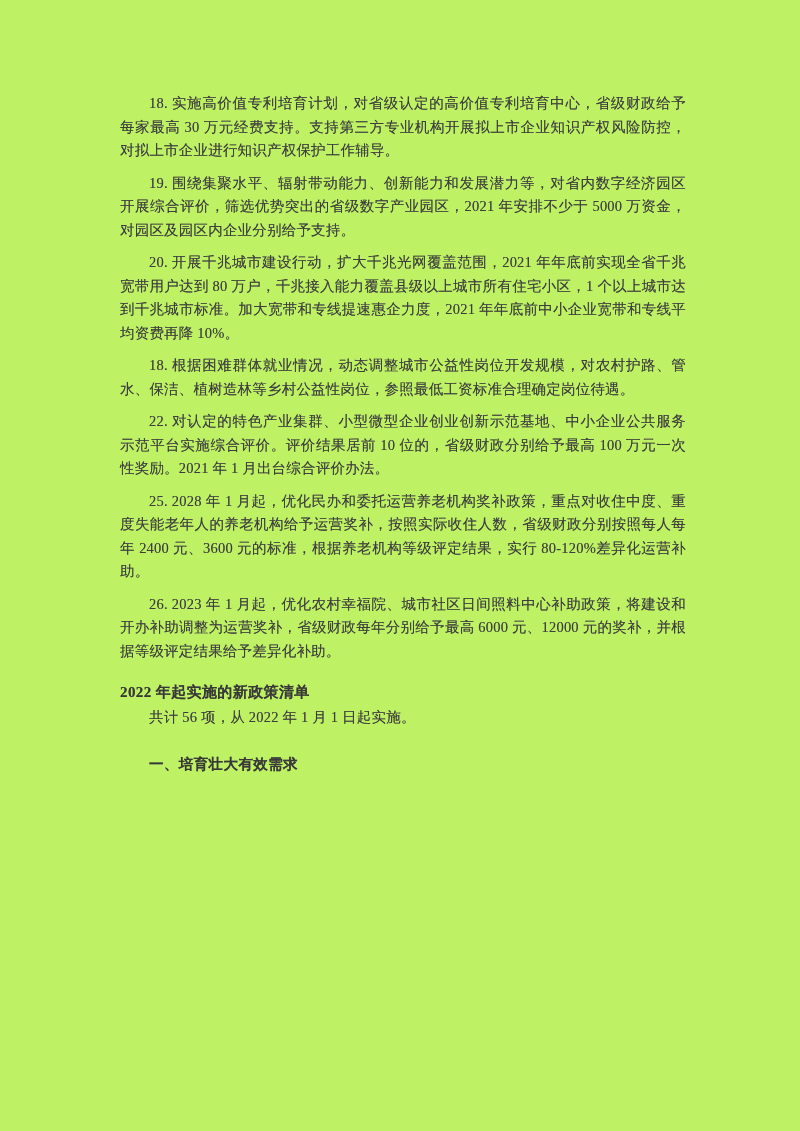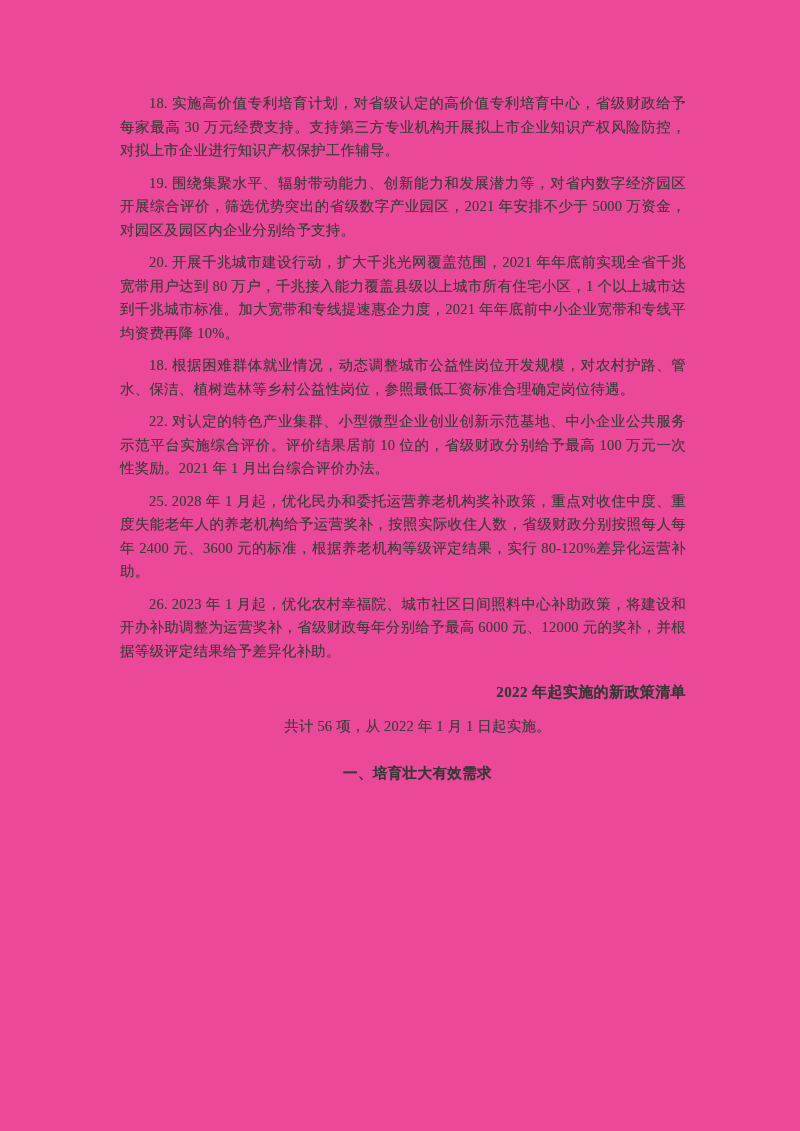--- a/index.html
+++ b/index.html
@@ -6,65 +6,63 @@
   html, body {
     margin: 0;
     padding: 0;
     background: #f4f3f1;
   }
   .sheet {
     position: relative;
     width: 800px;
     height: 1131px;
     margin: 0 auto;
-    background: #ec4899;
+    background: #bef264;
     overflow: hidden;
     font-family: "Liberation Serif", "DejaVu Serif", serif;
     color: #3d3d3d;
   }
   .doc-content {
     padding: 92px 114px 0 120px;
   }
   .para {
     margin: 0 0 9px 0;
     font-size: 14.5px;
     line-height: 23.5px;
     text-indent: 2em;
     text-align: justify;
     letter-spacing: 0.2px;
     text-shadow: 0 0 0.6px rgba(70,70,70,0.55);
   }
   .section-title {
     margin: 20px 0 0 0;
     font-size: 15px;
     font-weight: bold;
-    text-align: right;
+    text-align: left;
     color: #383838;
     letter-spacing: 0.4px;
     text-shadow: 0 0 0.6px rgba(60,60,60,0.6);
   }
   .intro-line {
-    margin: 13px 0 0 0;
+    margin: 4px 0 0 0;
     font-size: 14.5px;
     line-height: 23.5px;
     text-indent: 2em;
     letter-spacing: 0.2px;
     text-shadow: 0 0 0.6px rgba(70,70,70,0.55);
-    text-align: center;
   }
   .subsection-title {
     margin: 23px 0 0 0;
     font-size: 14.5px;
     line-height: 23.5px;
     font-weight: bold;
     text-indent: 2em;
     color: #383838;
     letter-spacing: 0.4px;
     text-shadow: 0 0 0.6px rgba(60,60,60,0.6);
-    text-align: center;
   }
 </style>
 </head>
 <body>
 
 <div class="sheet">
   <div class="doc-content">
     <p class="para">18. 实施高价值专利培育计划，对省级认定的高价值专利培育中心，省级财政给予每家最高 30 万元经费支持。支持第三方专业机构开展拟上市企业知识产权风险防控，对拟上市企业进行知识产权保护工作辅导。</p>
     <p class="para">19. 围绕集聚水平、辐射带动能力、创新能力和发展潜力等，对省内数字经济园区开展综合评价，筛选优势突出的省级数字产业园区，2021 年安排不少于 5000 万资金，对园区及园区内企业分别给予支持。</p>
     <p class="para">20. 开展千兆城市建设行动，扩大千兆光网覆盖范围，2021 年年底前实现全省千兆宽带用户达到 80 万户，千兆接入能力覆盖县级以上城市所有住宅小区，1 个以上城市达到千兆城市标准。加大宽带和专线提速惠企力度，2021 年年底前中小企业宽带和专线平均资费再降 10%。</p>

